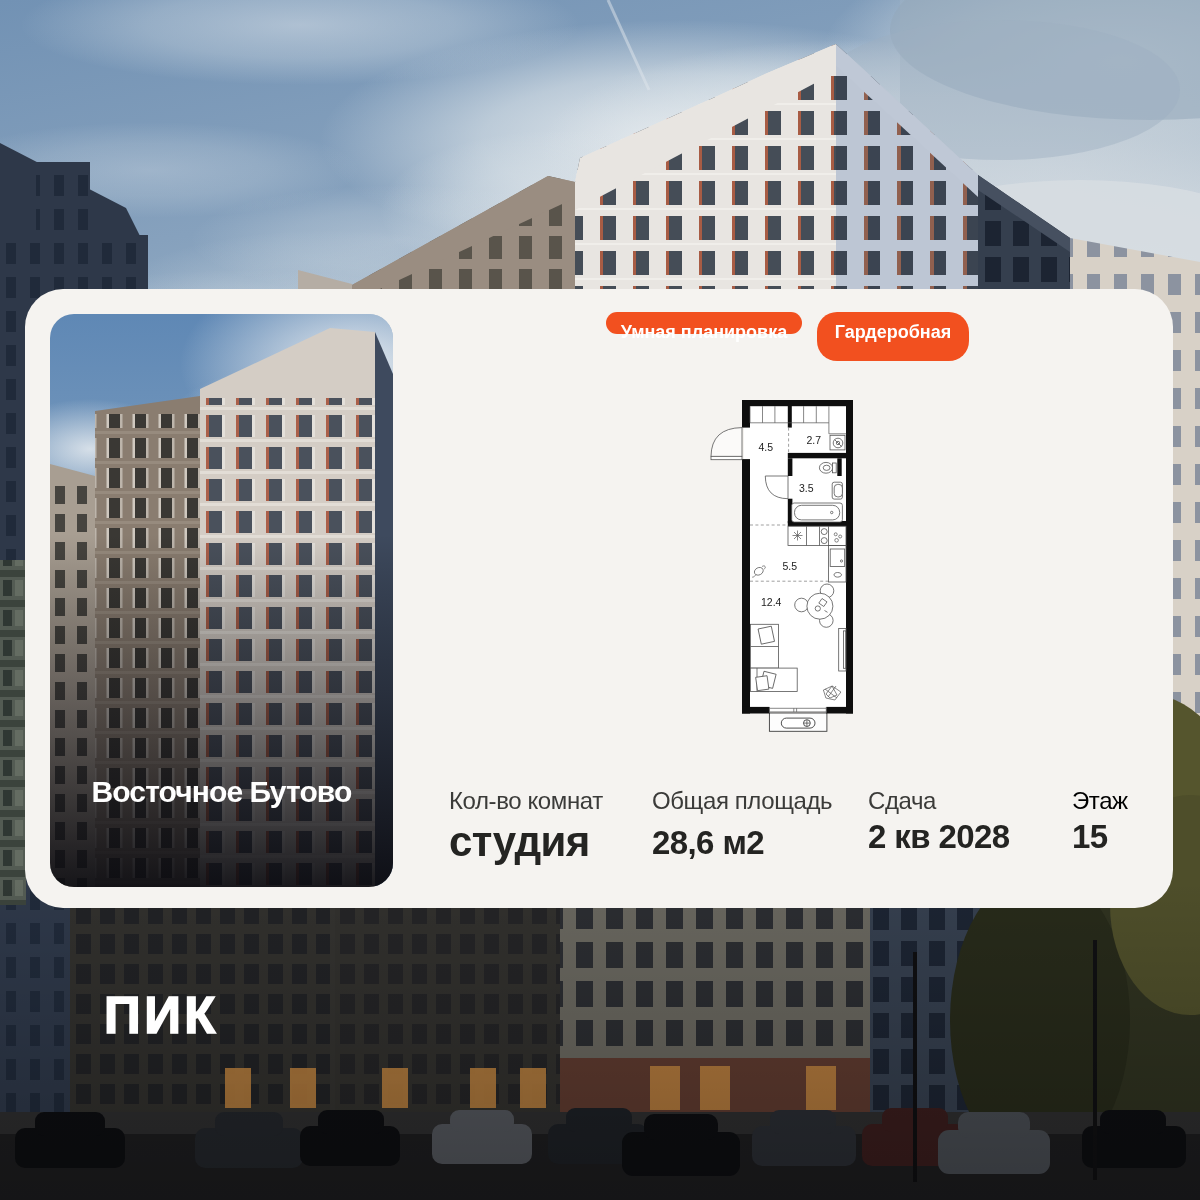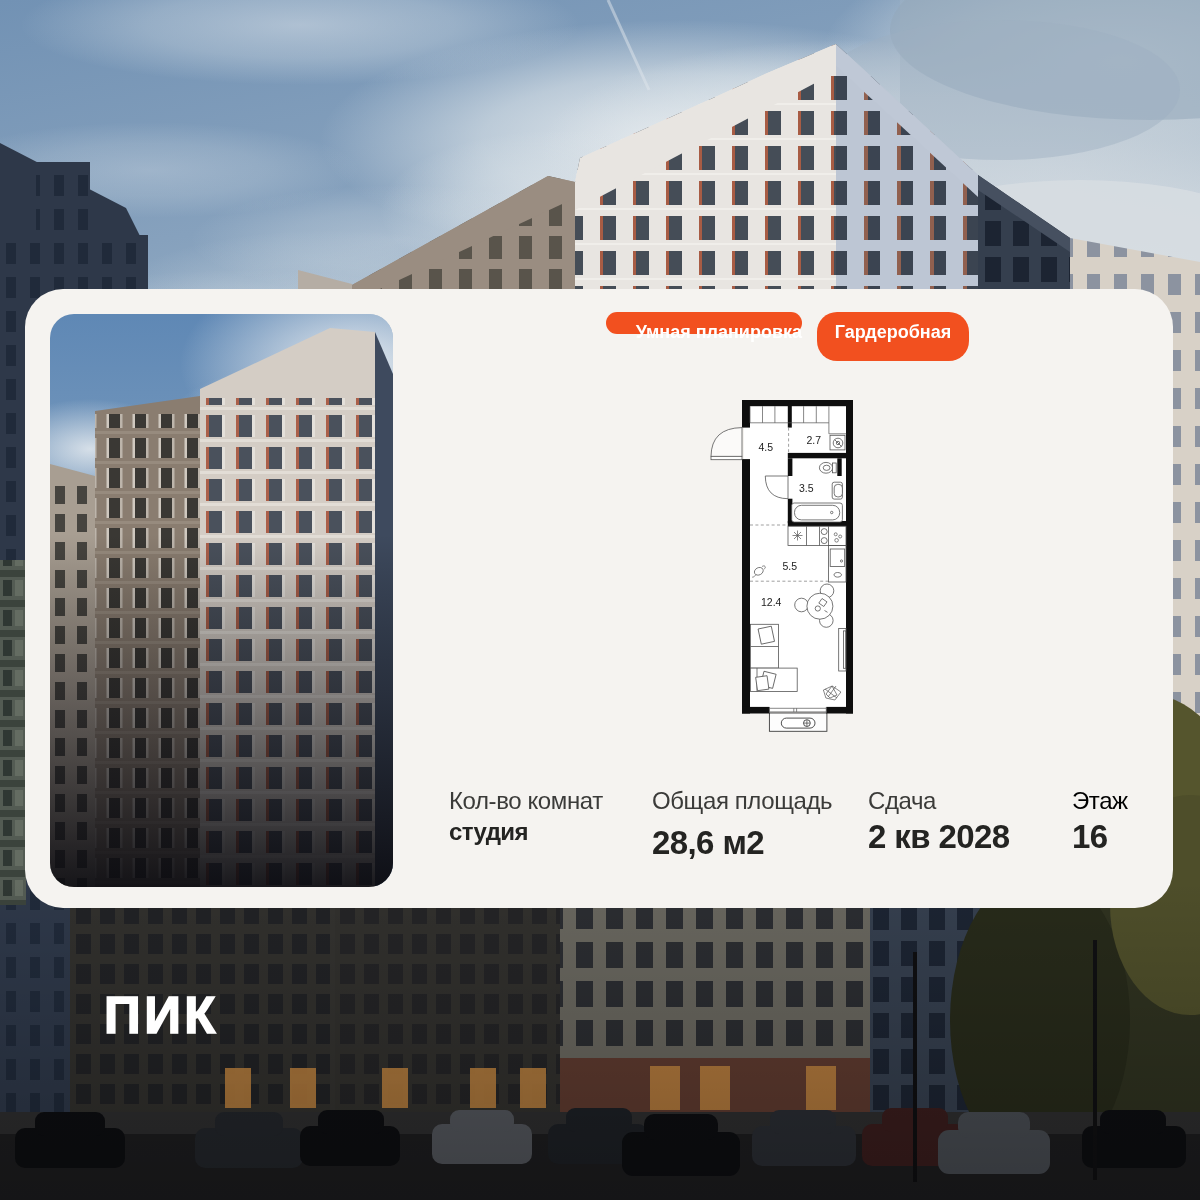--- a/index.html
+++ b/index.html
@@ -279,23 +279,24 @@
   <rect x="45" y="100" width="105" height="473" fill="url(#ptBrown)"></rect>
 
   <polygon points="150,75 280,14 325,18 325,573 150,573" fill="#d4cdc5"></polygon>
   <rect x="150" y="84" width="175" height="489" fill="url(#ptCream)"></rect>
 
   <polygon points="325,18 343,60 343,573 325,573" fill="#3e4a5e"></polygon>
 
   <rect x="0" y="220" width="343" height="353" fill="url(#pdark)"></rect>
 </svg>
 
+<div class="abs" style="left:0;top:461px;width:343px;text-align:center;color:#fff;font-weight:bold;font-size:30px;letter-spacing:-0.9px;">Восточное Бутово</div>
 </div>
 
-<div class="abs" style="left:606px;top:312px;width:196px;height:22px;background:#f2501f;border-radius:20px;color:#fff;font-weight:bold;font-size:18px;line-height:41px;text-align:right;">Умная планировка</div>
+<div class="abs" style="left:606px;top:312px;width:196px;height:22px;background:#f2501f;border-radius:20px;color:#fff;font-weight:bold;font-size:18px;line-height:41px;text-align:center;">Умная планировка</div>
 
 <div class="abs" style="left:817px;top:312px;width:152px;height:49px;background:#f2501f;border-radius:20px;color:#fff;font-weight:bold;font-size:18px;line-height:41px;text-align:center;">Гардеробная</div>
 
 <svg class="abs" style="left:700px;top:395px" width="180" height="345" viewBox="700 395 180 345">
   <g fill="none" stroke="#3c3c3c" stroke-width="0.9">
 
     <rect x="744" y="402" width="108" height="310" fill="#ffffff" stroke="none"></rect>
 
     <rect x="769.4" y="713" width="57.5" height="18.3" fill="#fdfdfd"></rect>
     <rect x="781.3" y="718.1" width="33.7" height="10" rx="5" fill="#fff"></rect>
@@ -447,22 +448,22 @@
 
     <text x="799" y="492">3.5</text>
 
     <text x="782.5" y="570">5.5</text>
 
     <text x="761" y="605.5">12.4</text>
   </g>
 </svg>
 
 <div class="abs" style="left:449px;top:787px;font-size:24px;letter-spacing:-0.4px;color:#3b3b39;">Кол-во комнат</div>
-<div class="abs" style="left:449px;top:818px;font-size:24px;font-weight:bold;letter-spacing:-0.6px;color:#242422;">студия</div>
+<div class="abs" style="left:449px;top:818px;font-size:42px;font-weight:bold;letter-spacing:-0.6px;color:#242422;">студия</div>
 
 <div class="abs" style="left:652px;top:787px;font-size:24px;letter-spacing:-0.4px;color:#3b3b39;">Общая площадь</div>
 <div class="abs" style="left:652px;top:824px;font-size:33px;font-weight:bold;letter-spacing:-0.6px;color:#242422;">28,6 м2</div>
 
 <div class="abs" style="left:868px;top:787px;font-size:24px;letter-spacing:-0.4px;color:#3b3b39;">Сдача</div>
 <div class="abs" style="left:868px;top:818px;font-size:33px;font-weight:bold;letter-spacing:-0.6px;color:#242422;">2 кв 2028</div>
 
 <div class="abs" style="left:1072px;top:787px;font-size:24px;letter-spacing:-0.4px;color:#000000;">Этаж</div>
-<div class="abs" style="left:1072px;top:818px;font-size:33px;font-weight:bold;letter-spacing:-0.6px;color:#242422;">16</div>
+<div class="abs" style="left:1072px;top:818px;font-size:33px;font-weight:bold;letter-spacing:-0.6px;color:#242422;">15</div>
 
 </body></html>

